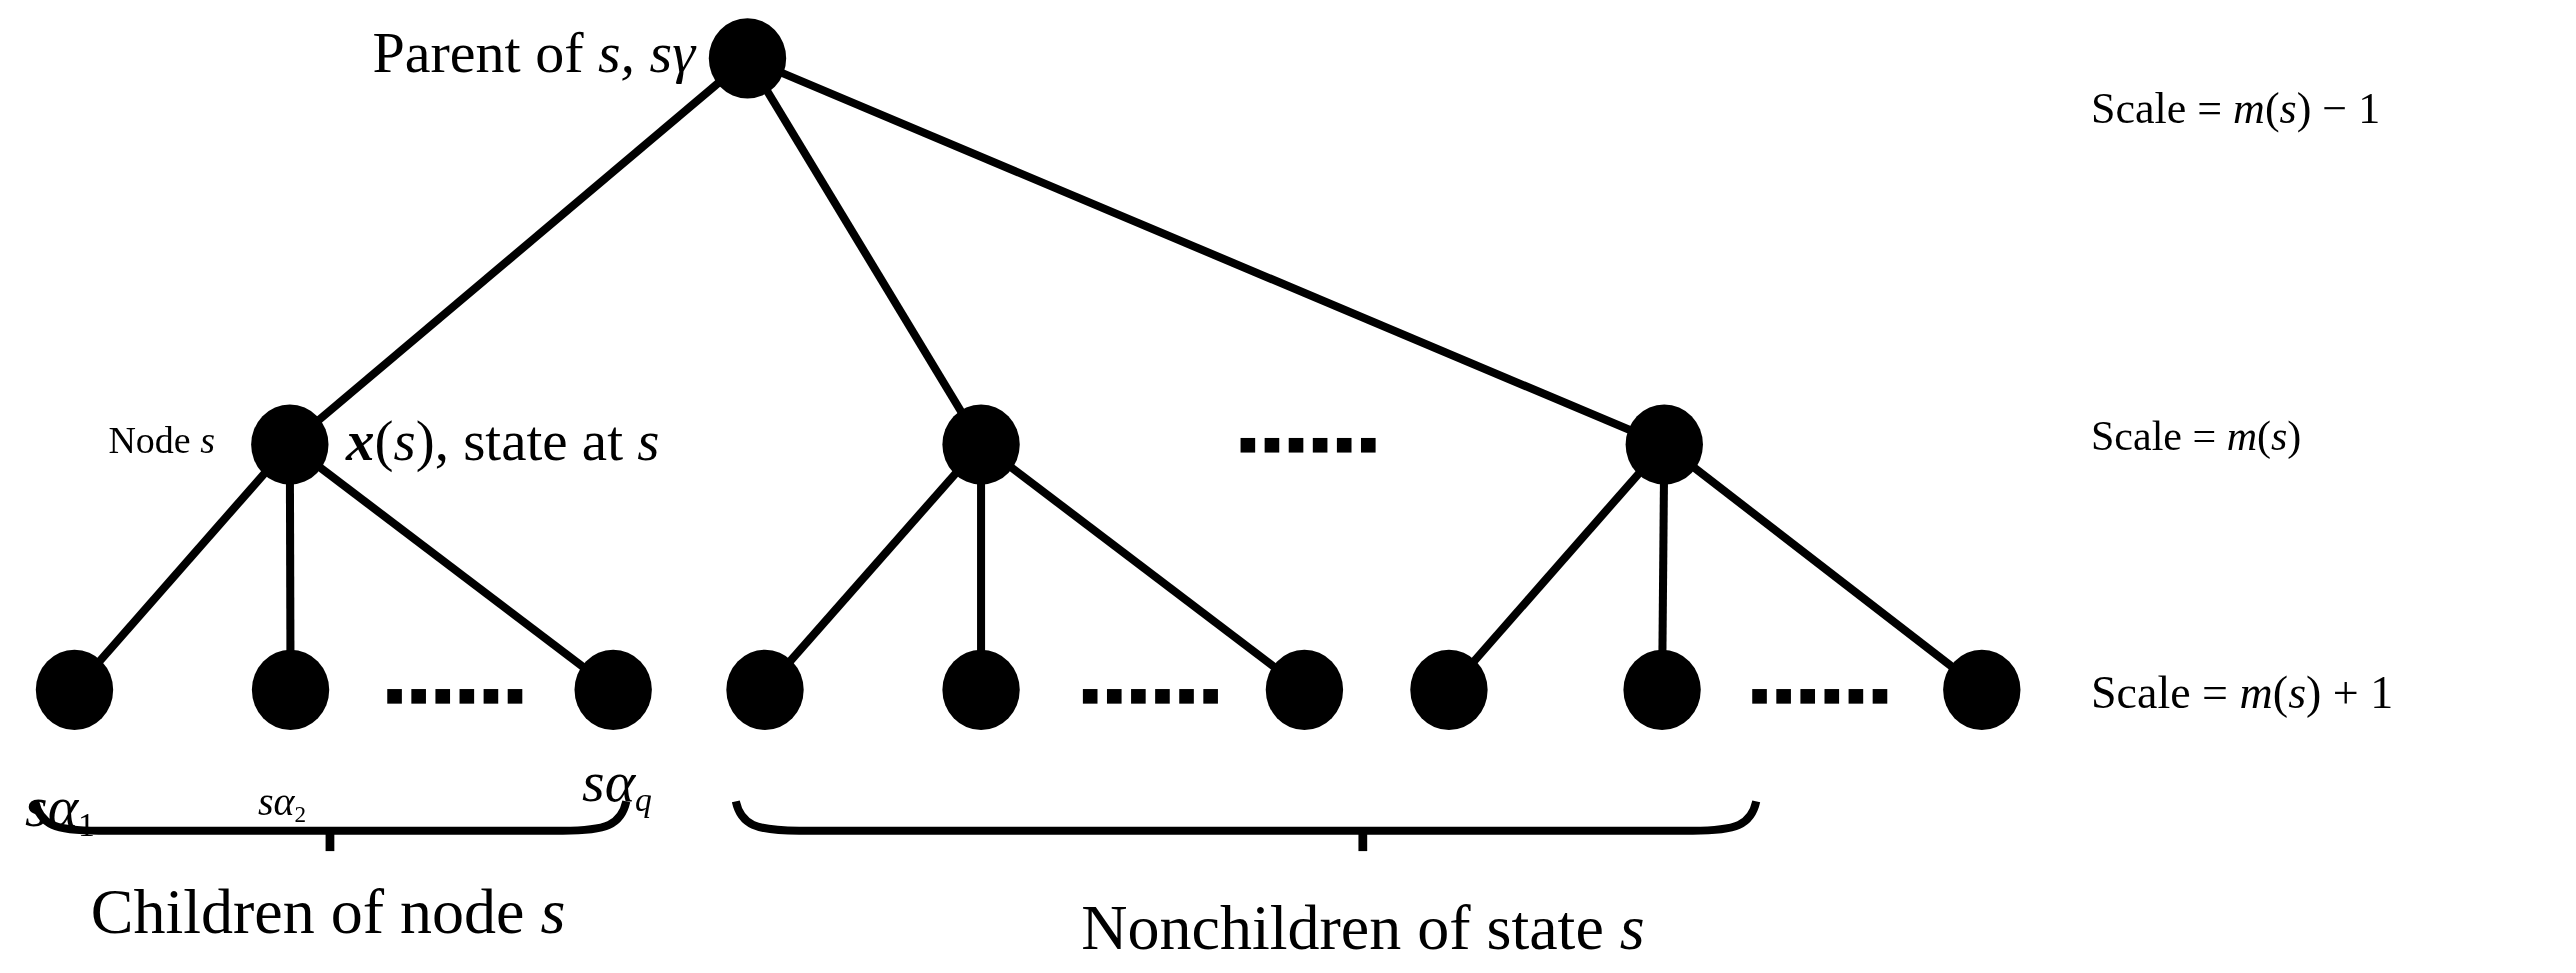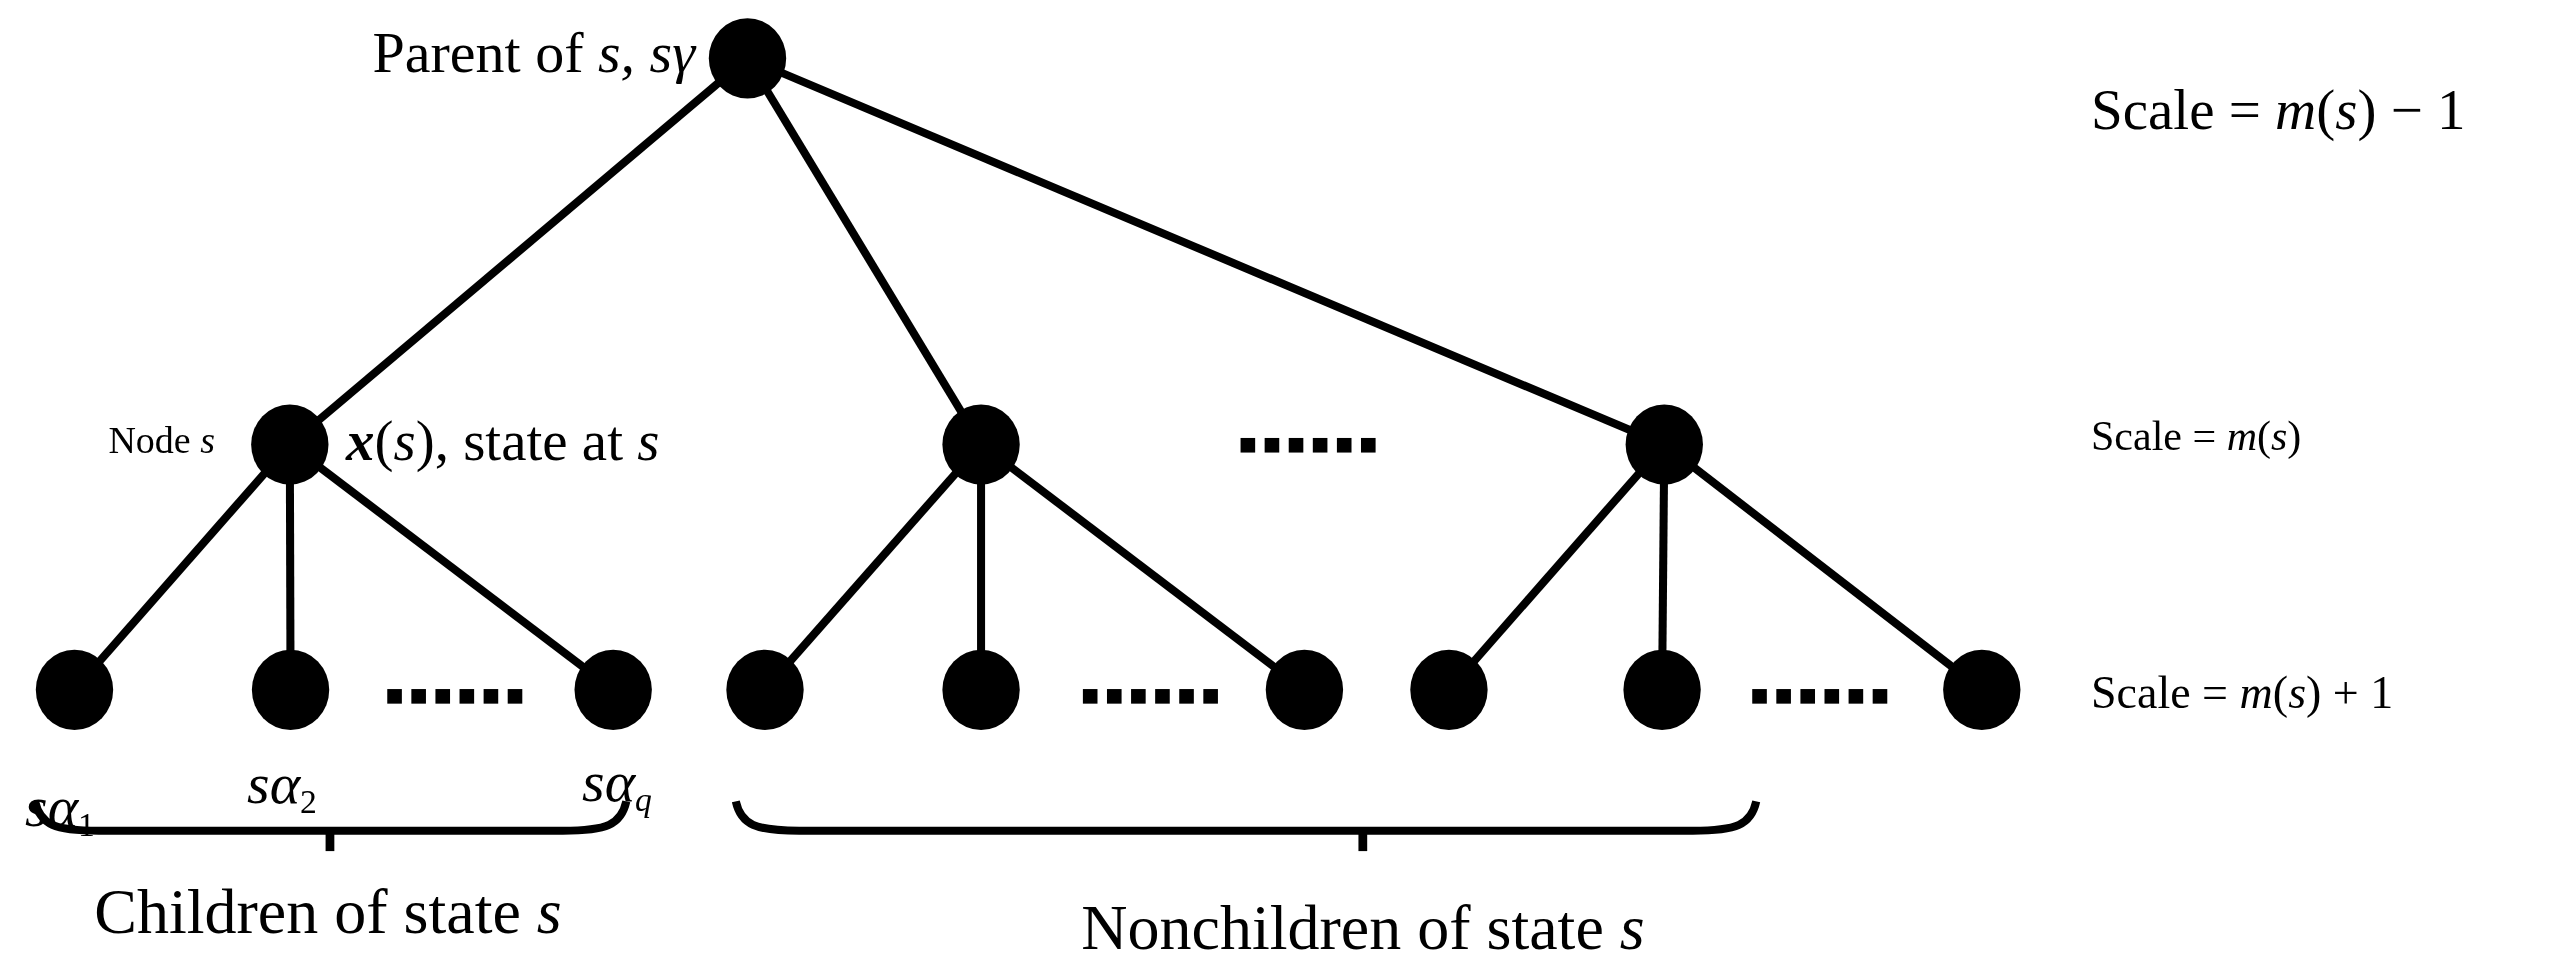--- a/index.html
+++ b/index.html
@@ -69,25 +69,25 @@
       <rect x="2499.5" y="944" width="20" height="20" fill="#000000"></rect>
       <rect x="2532.5" y="944" width="20" height="20" fill="#000000"></rect>
       <rect x="2565.5" y="944" width="20" height="20" fill="#000000"></rect>
       <path d="M 48 1098 C 55 1130, 75 1138, 135 1138 L 771 1138 C 831 1138, 851 1130, 858 1098" fill="none" stroke="#000000" stroke-width="11"></path>
       <line x1="452" y1="1138" x2="452" y2="1166" stroke="#000000" stroke-width="12"></line>
       <path d="M 1008 1098 C 1015 1130, 1035 1138, 1095 1138 L 2319 1138 C 2379 1138, 2399 1130, 2406 1098" fill="none" stroke="#000000" stroke-width="11"></path>
       <line x1="1867" y1="1138" x2="1867" y2="1166" stroke="#000000" stroke-width="12"></line>
     </svg>
   <div id="labels">
       <div class="lbl align-right" style="left: 695px; top: 53px; font-size: 58px;"><span>Parent of </span><span class="it">s</span><span class="it">, </span><span class="it">sγ</span></div>
-      <div class="lbl align-left" style="left: 2091px; top: 109px; font-size: 57px;"><span>Scale = </span><span class="it">m</span><span>(</span><span class="it">s</span><span>) − 1</span></div>
+      <div class="lbl align-left" style="left: 2091px; top: 109px; font-size: 44px;"><span>Scale = </span><span class="it">m</span><span>(</span><span class="it">s</span><span>) − 1</span></div>
       <div class="lbl align-right" style="left: 215px; top: 440px; font-size: 38px;"><span>Node </span><span class="it">s</span></div>
       <div class="lbl align-left" style="left: 346px; top: 440px; font-size: 57px;"><span class="it bd">x</span><span>(</span><span class="it">s</span><span>), state at </span><span class="it">s</span></div>
       <div class="lbl align-left" style="left: 2091px; top: 436px; font-size: 42px;"><span>Scale = </span><span class="it">m</span><span>(</span><span class="it">s</span><span>)</span></div>
       <div class="lbl align-left" style="left: 2091px; top: 693px; font-size: 46px;"><span>Scale = </span><span class="it">m</span><span>(</span><span class="it">s</span><span>) + 1</span></div>
       <div class="lbl align-center" style="left: 60px; top: 787px; font-size: 58px; margin-top: 23px;"><span class="it">sα</span><span class="sub">1</span></div>
-      <div class="lbl align-center" style="left: 282px; top: 787px; font-size: 58px;"><span class="it">sα</span><span class="sub">2</span></div>
+      <div class="lbl align-center" style="left: 282px; top: 804px; font-size: 40px;"><span class="it">sα</span><span class="sub">2</span></div>
       <div class="lbl align-center" style="left: 617px; top: 785px; font-size: 58px;"><span class="it">sα</span><span class="it sub">q</span></div>
-      <div class="lbl align-center" style="left: 328px; top: 912px; font-size: 64px;"><span>Children of state </span><span class="it">s</span></div>
+      <div class="lbl align-center" style="left: 328px; top: 912px; font-size: 64px;"><span>Children of node </span><span class="it">s</span></div>
       <div class="lbl align-center" style="left: 1363px; top: 928px; font-size: 64px;"><span>Nonchildren of state </span><span class="it">s</span></div>
     </div>
 </div>
 
 
 </body></html>

